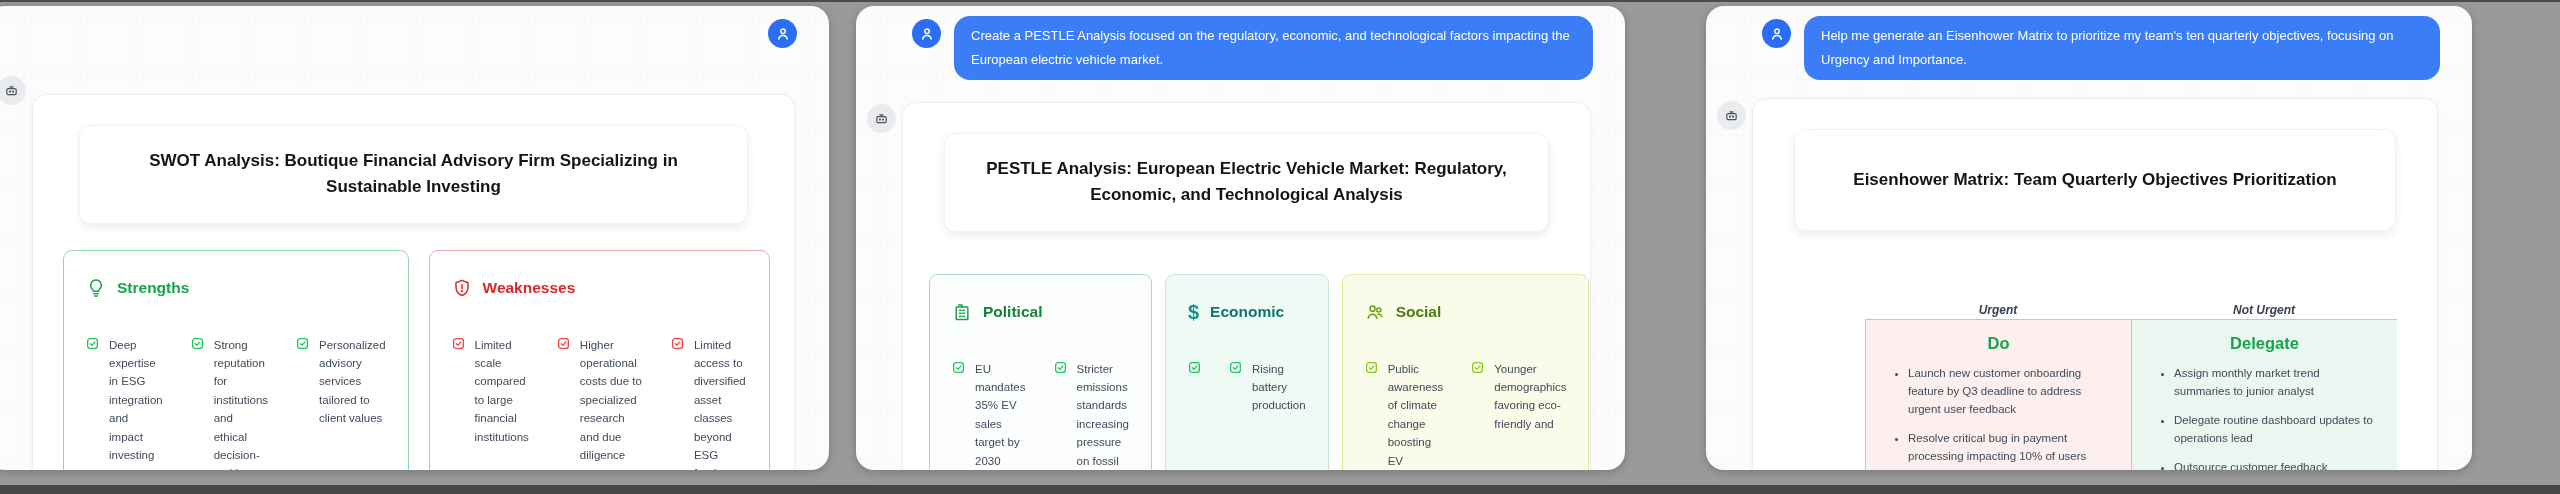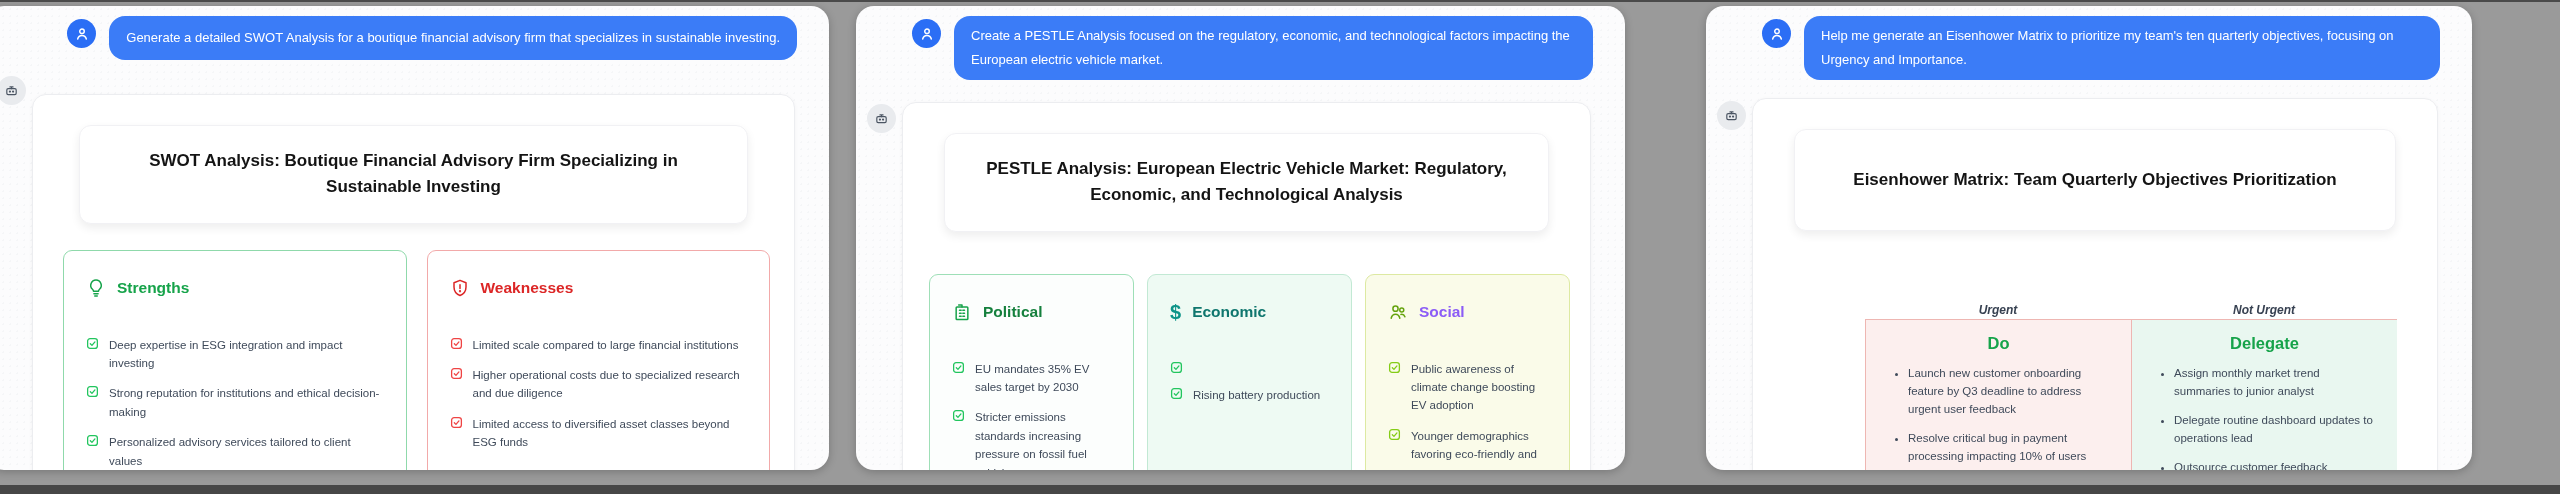--- a/index.html
+++ b/index.html
@@ -64,35 +64,35 @@
     text-align:center; line-height:1.55;
   }
 
   
   .cards-row { display:grid; margin:26px 24px 0 30px; }
   .cards-2 { grid-template-columns:1fr 1fr; gap:20px; margin-top:26px; }
   .cards-3 { grid-template-columns:1fr 1fr 1fr; gap:13px; margin:42px 20px 0 26px; }
   .sec-card { border-radius:9px; border:1px solid transparent; padding:27px 22px; min-height:260px; }
   .sec-head { display:flex; align-items:center; gap:11px; margin-bottom:38px; }
   .sec-title { font-size:15.5px; font-weight:bold; }
-  .sec-items { display:flex; flex-direction:column; gap:12px; }
+  .sec-items { display:flex; flex-direction:row; gap:28px; }
   .sec-item { display:flex; gap:10px; align-items:flex-start; }
   .sec-item .chk { flex:none; margin-top:1px; }
   .sec-item .txt { font-size:11.5px; line-height:1.6; color:#3f4a5a; }
 
   .st-strengths  { background:#ffffff; border-color:#8fd9ab; }
   .st-strengths  .sec-title { color:#16a34a; }
   .st-weaknesses { background:#ffffff; border-color:#f2a9a9; }
   .st-weaknesses .sec-title { color:#dc2626; }
   .st-political  { background:#fcfefd; border-color:#9edfb7; }
   .st-political  .sec-title { color:#15803d; }
   .st-economic   { background:#eefaf3; border-color:#c2e9d4; }
   .st-economic   .sec-title { color:#0f766e; }
   .st-social     { background:#fafbe9; border-color:#dde9a2; }
-  .st-social     .sec-title { color:#8b5cf6; }
+  .st-social     .sec-title { color:#4d7c0f; }
 
   .ic-green { color:#16a34a; } .ic-red { color:#dc2626; } .ic-olive { color:#65a30d; }
   .chk-green { color:#22c55e; } .chk-red { color:#ef4444; } .chk-olive { color:#84cc16; }
   .dollar-glyph { font-size:20px; font-weight:600; color:#0d9488; line-height:1; }
 
   
   .matrix { margin:72px 40px 0 38px; position:relative; }
   .mx-col-labels { display:flex; margin-left:74px; margin-bottom:2px;font-style:italic; }
   .mx-col-labels div { flex:1; text-align:center; font-size:12px; font-weight:bold; color:#374151; }
   .mx-grid { display:flex; margin-left:74px; }
@@ -113,23 +113,20 @@
 <div class="panel" id="panel-0">
   <div class="user-row">
     <div class="user-avatar">
       <span>
         <svg width="16" height="16" viewBox="0 0 24 24" fill="none" stroke="#ffffff" stroke-width="2.2" stroke-linecap="round">
           <circle cx="12" cy="8" r="3.4"></circle>
             <path d="M5.5 19.5c.9-3.4 3.3-5.3 6.5-5.3s5.6 1.9 6.5 5.3"></path>
         </svg>
       </span>
     </div>
-    <div class="bubble">
-      <span>Generate a detailed SWOT Analysis for a boutique financial advisory firm that specializes in sustainable investing.</span>
-    </div>
   </div>
 
   <div class="bot-avatar bot-p0">
     <span>
       <svg width="15" height="15" viewBox="0 0 24 24" fill="none" stroke="currentColor" stroke-width="1.9" stroke-linecap="round">
         <rect x="4.5" y="9" width="15" height="9.5" rx="2.2"></rect>
         <circle cx="9.5" cy="13.7" r="0.8" fill="currentColor"></circle>
           <circle cx="14.5" cy="13.7" r="0.8" fill="currentColor"></circle>
         <path d="M12 9V6.2M9.5 6.2h5"></path>
       </svg>

